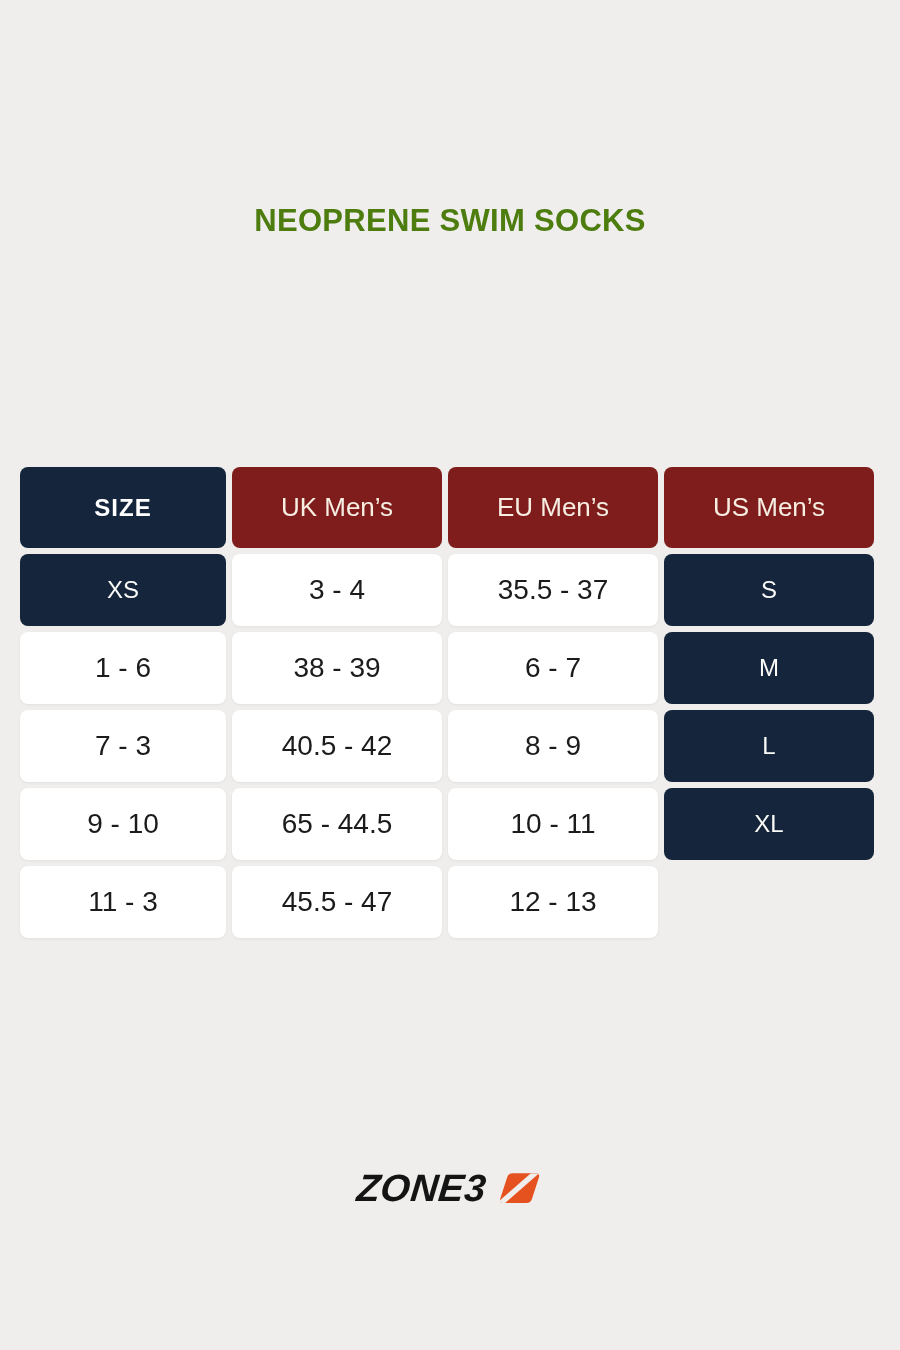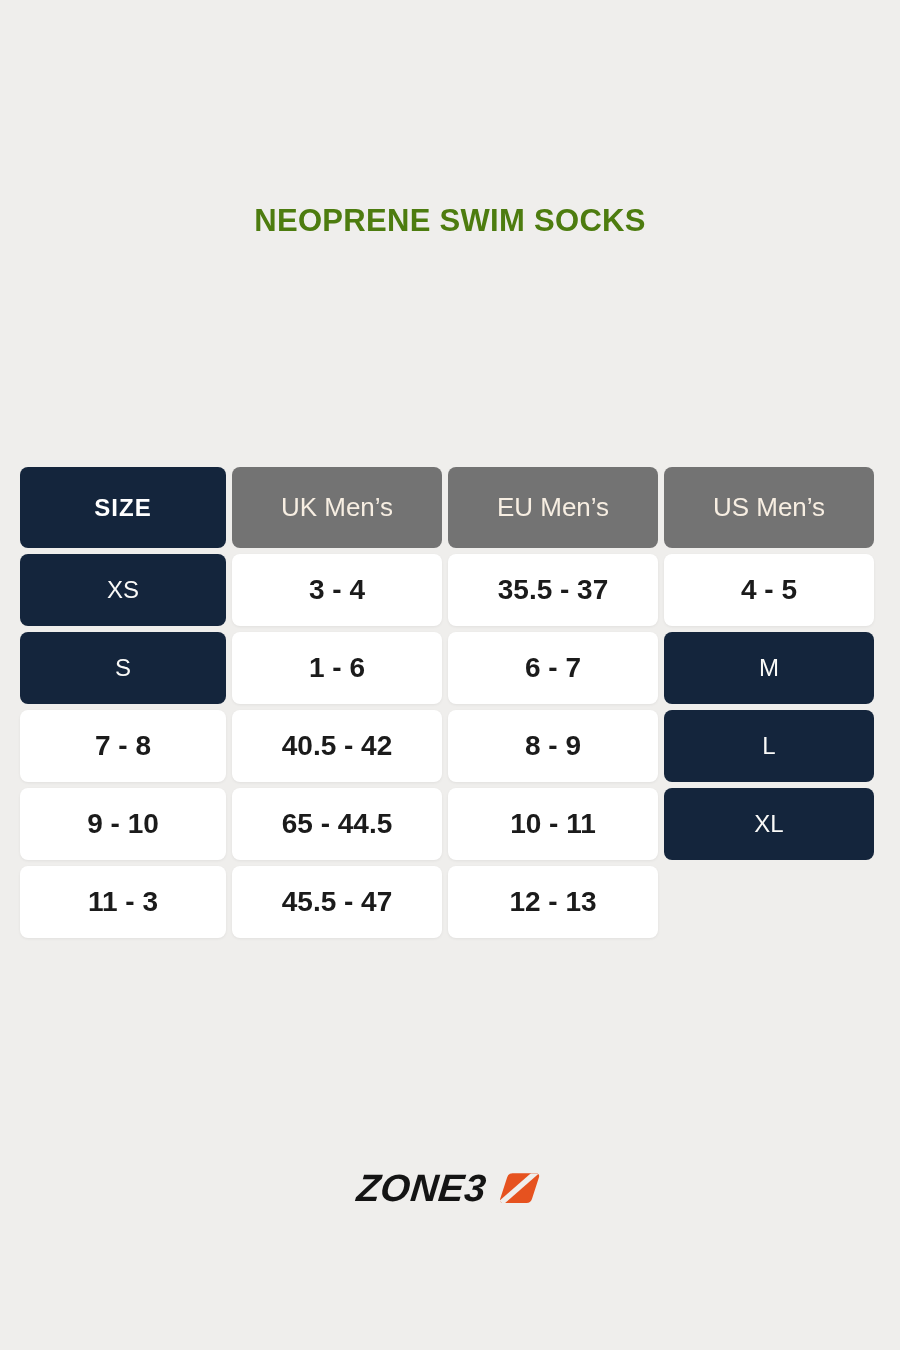--- a/index.html
+++ b/index.html
@@ -39,36 +39,35 @@
     grid-template-columns: 206px 210px 210px 210px;
     grid-template-rows: 81px 72px 72px 72px 72px 72px;
     gap: 6px;
     margin-top: 30px;
   }
   .cell {
     border-radius: 8px;
     display: flex;
     align-items: center;
     justify-content: center;
-    font-weight: bold;
   }
   .cell.navy {
     background: #14253C;
     color: #FAFAF8;
     font-size: 24px;
     font-weight: 400;
   }
   .cell.navy.size-head {
     font-size: 24px;
     font-weight: 700;
     letter-spacing: 1px;
     color: #FFFFFF;
   }
   .cell.orange {
-    background: #737373;
+    background: #7f1d1d;
     color: #F7EEE2;
     font-size: 26px;
     font-weight: 400;
   }
   .cell.white {
     background: #FFFFFF;
     color: #1B1B1B;
     font-size: 28px;
     box-shadow: 0 1px 3px rgba(0,0,0,0.06);
   }
@@ -106,28 +105,28 @@
   <div class="size-table">
 
     <div class="cell navy size-head">SIZE</div>
     <div class="cell orange">UK Men’s</div>
     <div class="cell orange">EU Men’s</div>
     <div class="cell orange">US Men’s</div>
 
     <div class="cell navy">XS</div>
     <div class="cell white">3 - 4</div>
     <div class="cell white">35.5 - 37</div>
-    <div class="cell white">4 - 5</div>
 
     <div class="cell navy">S</div>
     <div class="cell white">1 - 6</div>
+    <div class="cell white">38 - 39</div>
     <div class="cell white">6 - 7</div>
 
     <div class="cell navy">M</div>
-    <div class="cell white">7 - 8</div>
+    <div class="cell white">7 - 3</div>
     <div class="cell white">40.5 - 42</div>
     <div class="cell white">8 - 9</div>
 
     <div class="cell navy">L</div>
     <div class="cell white">9 - 10</div>
     <div class="cell white">65 - 44.5</div>
     <div class="cell white">10 - 11</div>
 
     <div class="cell navy">XL</div>
     <div class="cell white">11 - 3</div>

